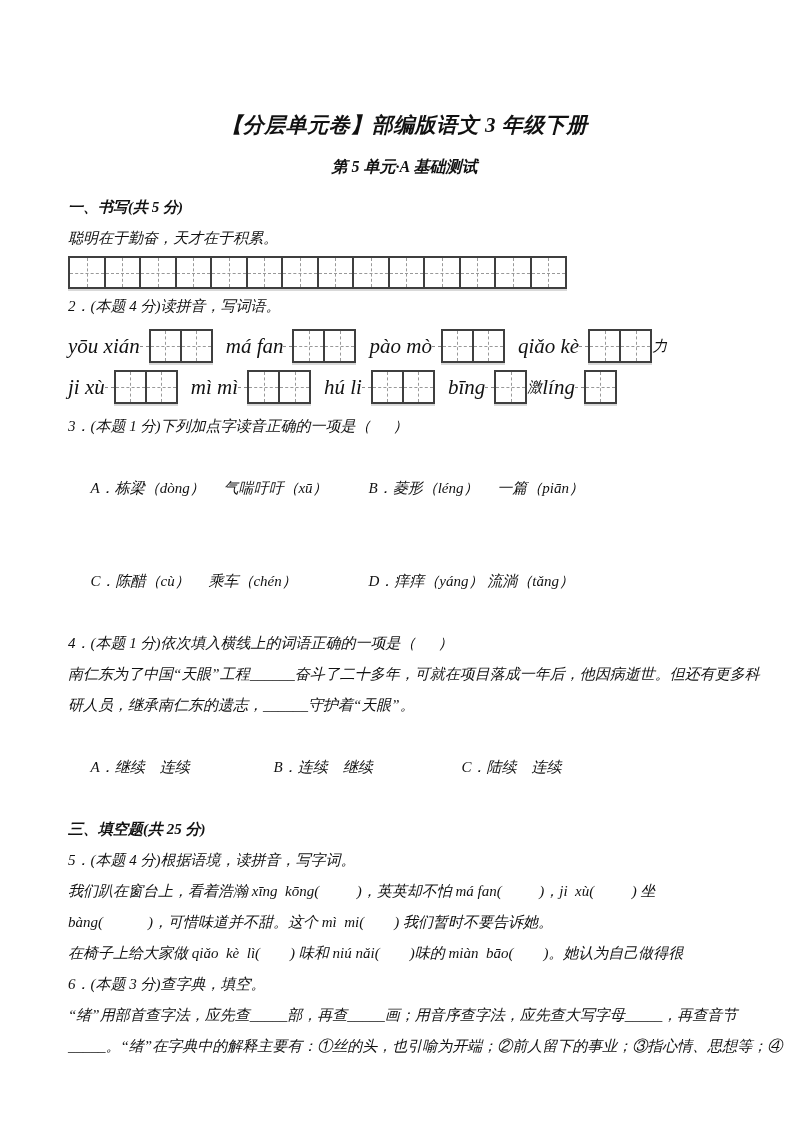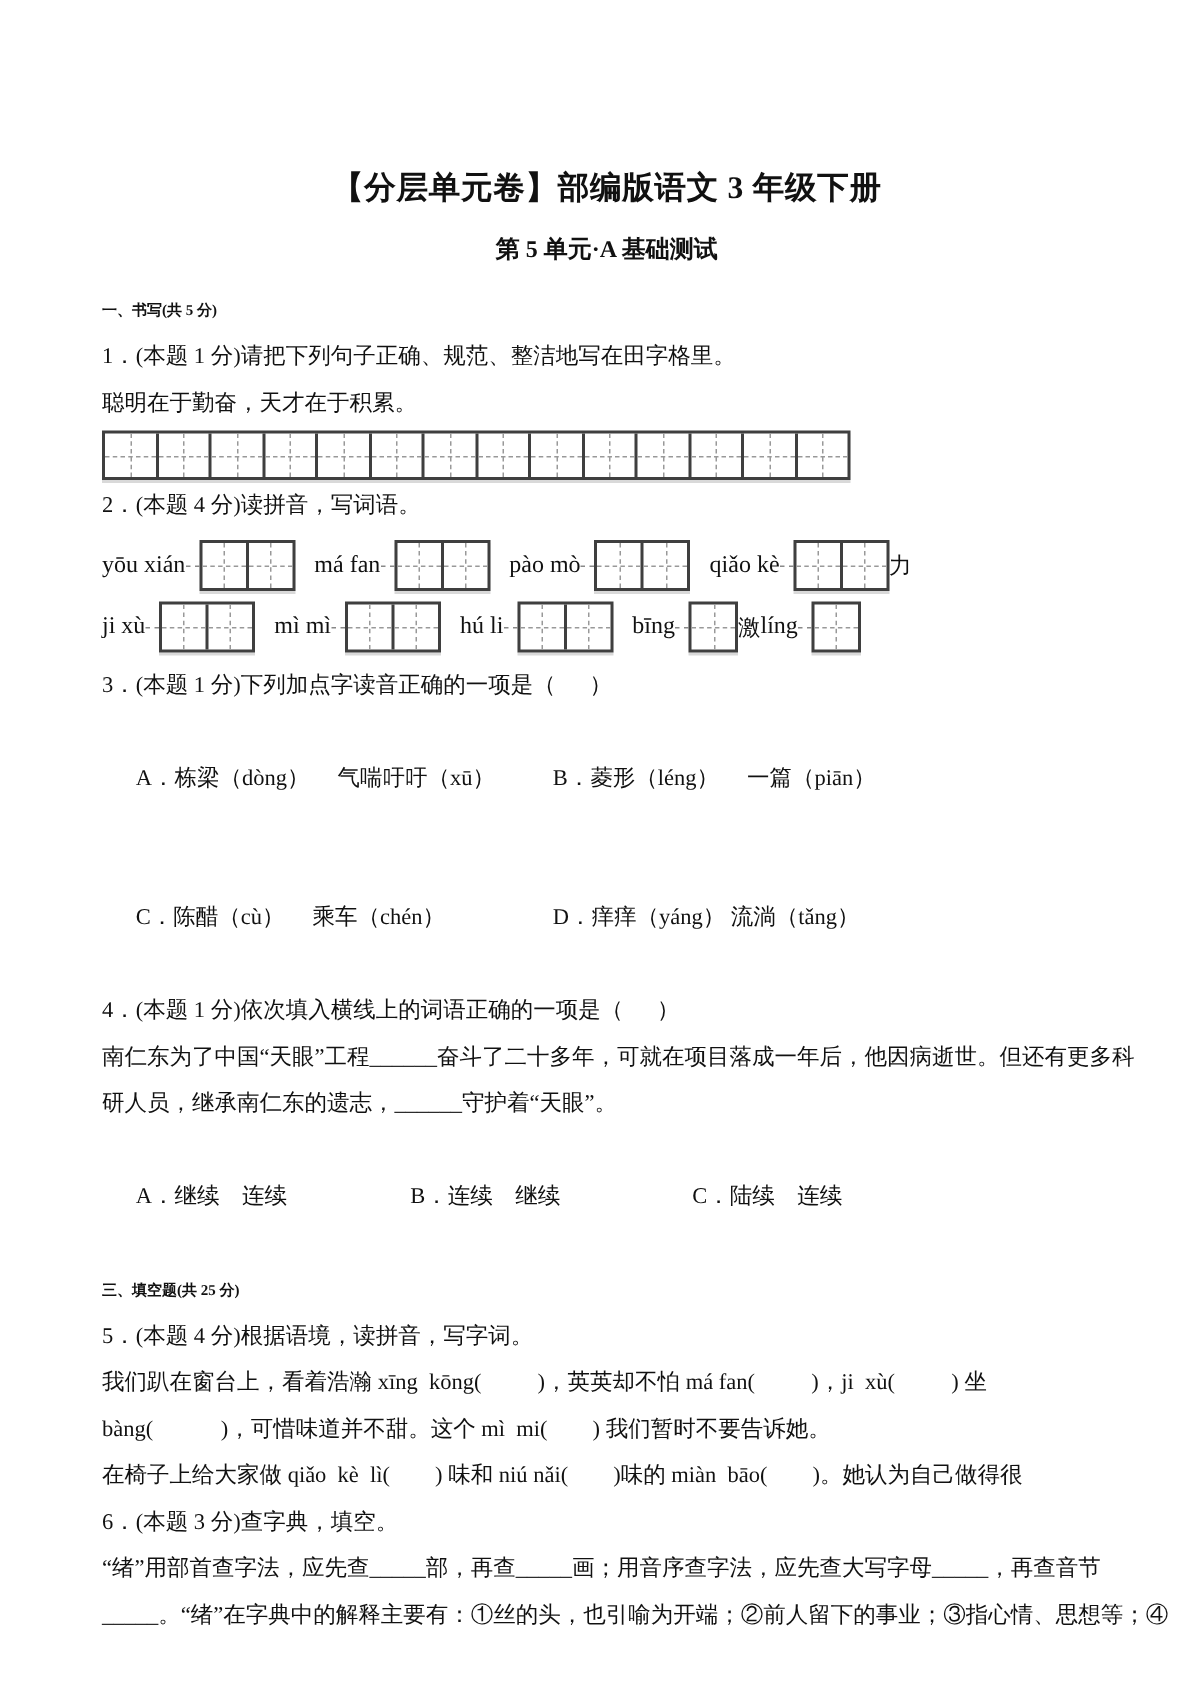--- a/index.html
+++ b/index.html
@@ -1,63 +1,62 @@
 <!DOCTYPE html>
 <html><head>
 <meta charset="utf-8">
 <style>
   html,body { margin:0; padding:0; }
   body {
     width:794px; height:1123px; background:#ffffff; overflow:hidden;
     font-family:"Liberation Serif","DejaVu Serif",serif;
     color:#111111;
   }
-  .page { padding:0 53px 0 68px; }
+  .page { padding:0 53px 0 68px;font-style:italic; }
   .title {
     margin-top:110px; text-align:center; font-size:21px; font-weight:bold;
     line-height:30px; letter-spacing:0.5px; white-space:pre;
   }
   .subtitle {
     margin-top:15px; text-align:center; font-size:16px; font-weight:bold;
     line-height:24px; white-space:pre;
   }
   .content { margin-top:13px; }
   .line { font-size:15px; line-height:31px; white-space:pre; }
-  .heading { font-size:10px; font-weight:bold; line-height:31px; white-space:pre; }
+  .heading { font-size:15px; font-weight:bold; line-height:31px; white-space:pre; }
   
   .tzgrid-row { margin:2px 0 2px 0; }
   .tzgrid { display:inline-flex; vertical-align:middle; border:2px solid #3f3f3f; background:#fff; box-shadow:0 2px 0 rgba(0,0,0,0.15); }
   .tz-cell { position:relative; width:33.5px; height:29px; border-right:2px solid #3f3f3f; }
   .tzgrid .tz-cell:last-child { border-right:none; }
   .tz-cell::before { content:""; position:absolute; left:50%; top:0; bottom:0; border-left:1px dashed #999999; }
   .tz-cell::after  { content:""; position:absolute; top:50%; left:0; right:0; border-top:1px dashed #999999; }
   .pgrid .tz-cell { width:29px; height:30px; }
   
   .pinyin-row { display:flex; align-items:center; margin:7px 0 7px 0; }
   .pgroup { display:flex; align-items:center; margin-right:13px; }
   .pgroup:last-child { margin-right:17px; }
-  .pinyin { font-size:16px; white-space:pre; }
+  .pinyin { font-size:21px; white-space:pre; }
   .connector { display:inline-block; width:9px; border-top:1px dashed #888888; height:0; }
   .hanzi-suffix { font-size:15px; }
   
   .col278 { display:inline-block; width:278px; }
   .col183 { display:inline-block; width:183px; }
   .col188 { display:inline-block; width:188px; }
 </style>
 </head>
 <body>
 
 <div class="page">
   <div class="title">【分层单元卷】部编版语文 3 年级下册</div>
   <div class="subtitle">第 5 单元·A 基础测试</div>
 
   <div class="content">
 
     <div class="heading">一、书写(共 5 分)</div>
-    <div class="line">1．(本题 1 分)请把下列句子正确、规范、整洁地写在田字格里。</div>
     <div class="line">聪明在于勤奋，天才在于积累。</div>
 
     <div class="tzgrid-row">
       <span class="tzgrid">
           <span class="tz-cell"></span>
           <span class="tz-cell"></span>
           <span class="tz-cell"></span>
           <span class="tz-cell"></span>
           <span class="tz-cell"></span>
           <span class="tz-cell"></span>

